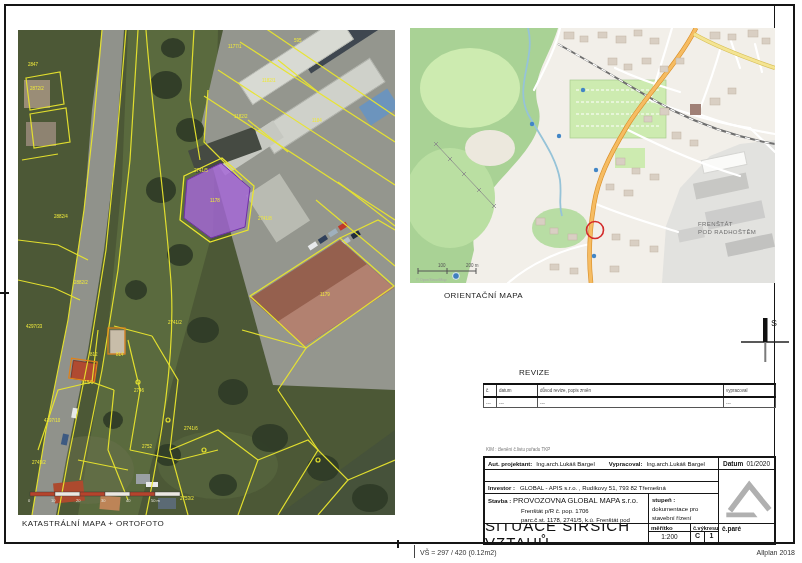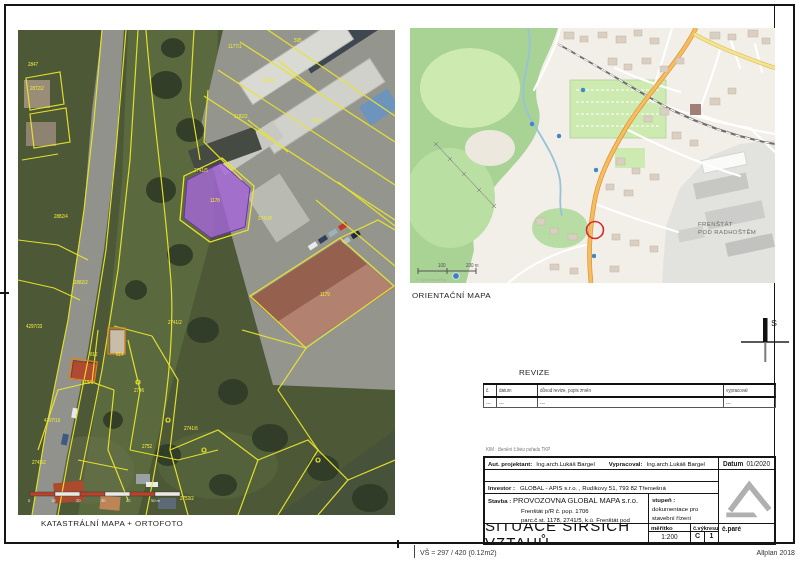--- a/index.html
+++ b/index.html
@@ -9,22 +9,22 @@
   }
   .frame{position:absolute;left:4px;top:4px;width:791px;height:540px;
     border:2px solid #151515;box-sizing:border-box;}
   .margin-line{position:absolute;left:774px;top:4px;height:540px;width:0;
     border-left:1.5px solid #151515;}
   .tick-left{position:absolute;left:0;top:292px;width:9px;height:2px;background:#151515;}
   .tick-bottom{position:absolute;left:397px;top:540px;width:2px;height:8px;background:#151515;}
 
   .map-cadastral{position:absolute;left:18px;top:30px;width:377px;height:485px;}
   .map-orient{position:absolute;left:410px;top:28px;width:365px;height:255px;}
-  .cad-caption{position:absolute;left:41px;top:519px;font-size:8px;letter-spacing:.4px;color:#1a1a1a;}
-  .orient-caption{position:absolute;left:412px;top:291px;font-size:8px;letter-spacing:.4px;color:#1a1a1a;}
+  .cad-caption{position:absolute;left:22px;top:519px;font-size:8px;letter-spacing:.4px;color:#1a1a1a;}
+  .orient-caption{position:absolute;left:444px;top:291px;font-size:8px;letter-spacing:.4px;color:#1a1a1a;}
 
   .north{position:absolute;left:735px;top:312px;width:60px;height:54px;}
 
   .revize-title{position:absolute;left:483px;top:368px;font-size:8px;letter-spacing:.3px;color:#1a1a1a;padding-left:36px;}
   .revize-table{position:absolute;left:483px;top:383px;width:292px;border-collapse:collapse;table-layout:fixed;}
   .revize-table th{border:1px solid #333;border-top:2px solid #111;border-bottom:2px solid #111;
     font-size:4.5px;font-weight:normal;color:#444;text-align:left;padding:1px 2px;height:9px;}
   .revize-table td{border:1px solid #555;font-size:5px;color:#666;padding:0 2px;height:9px;}
 
   .titleblock{position:absolute;left:483px;top:456px;width:293px;height:89px;

